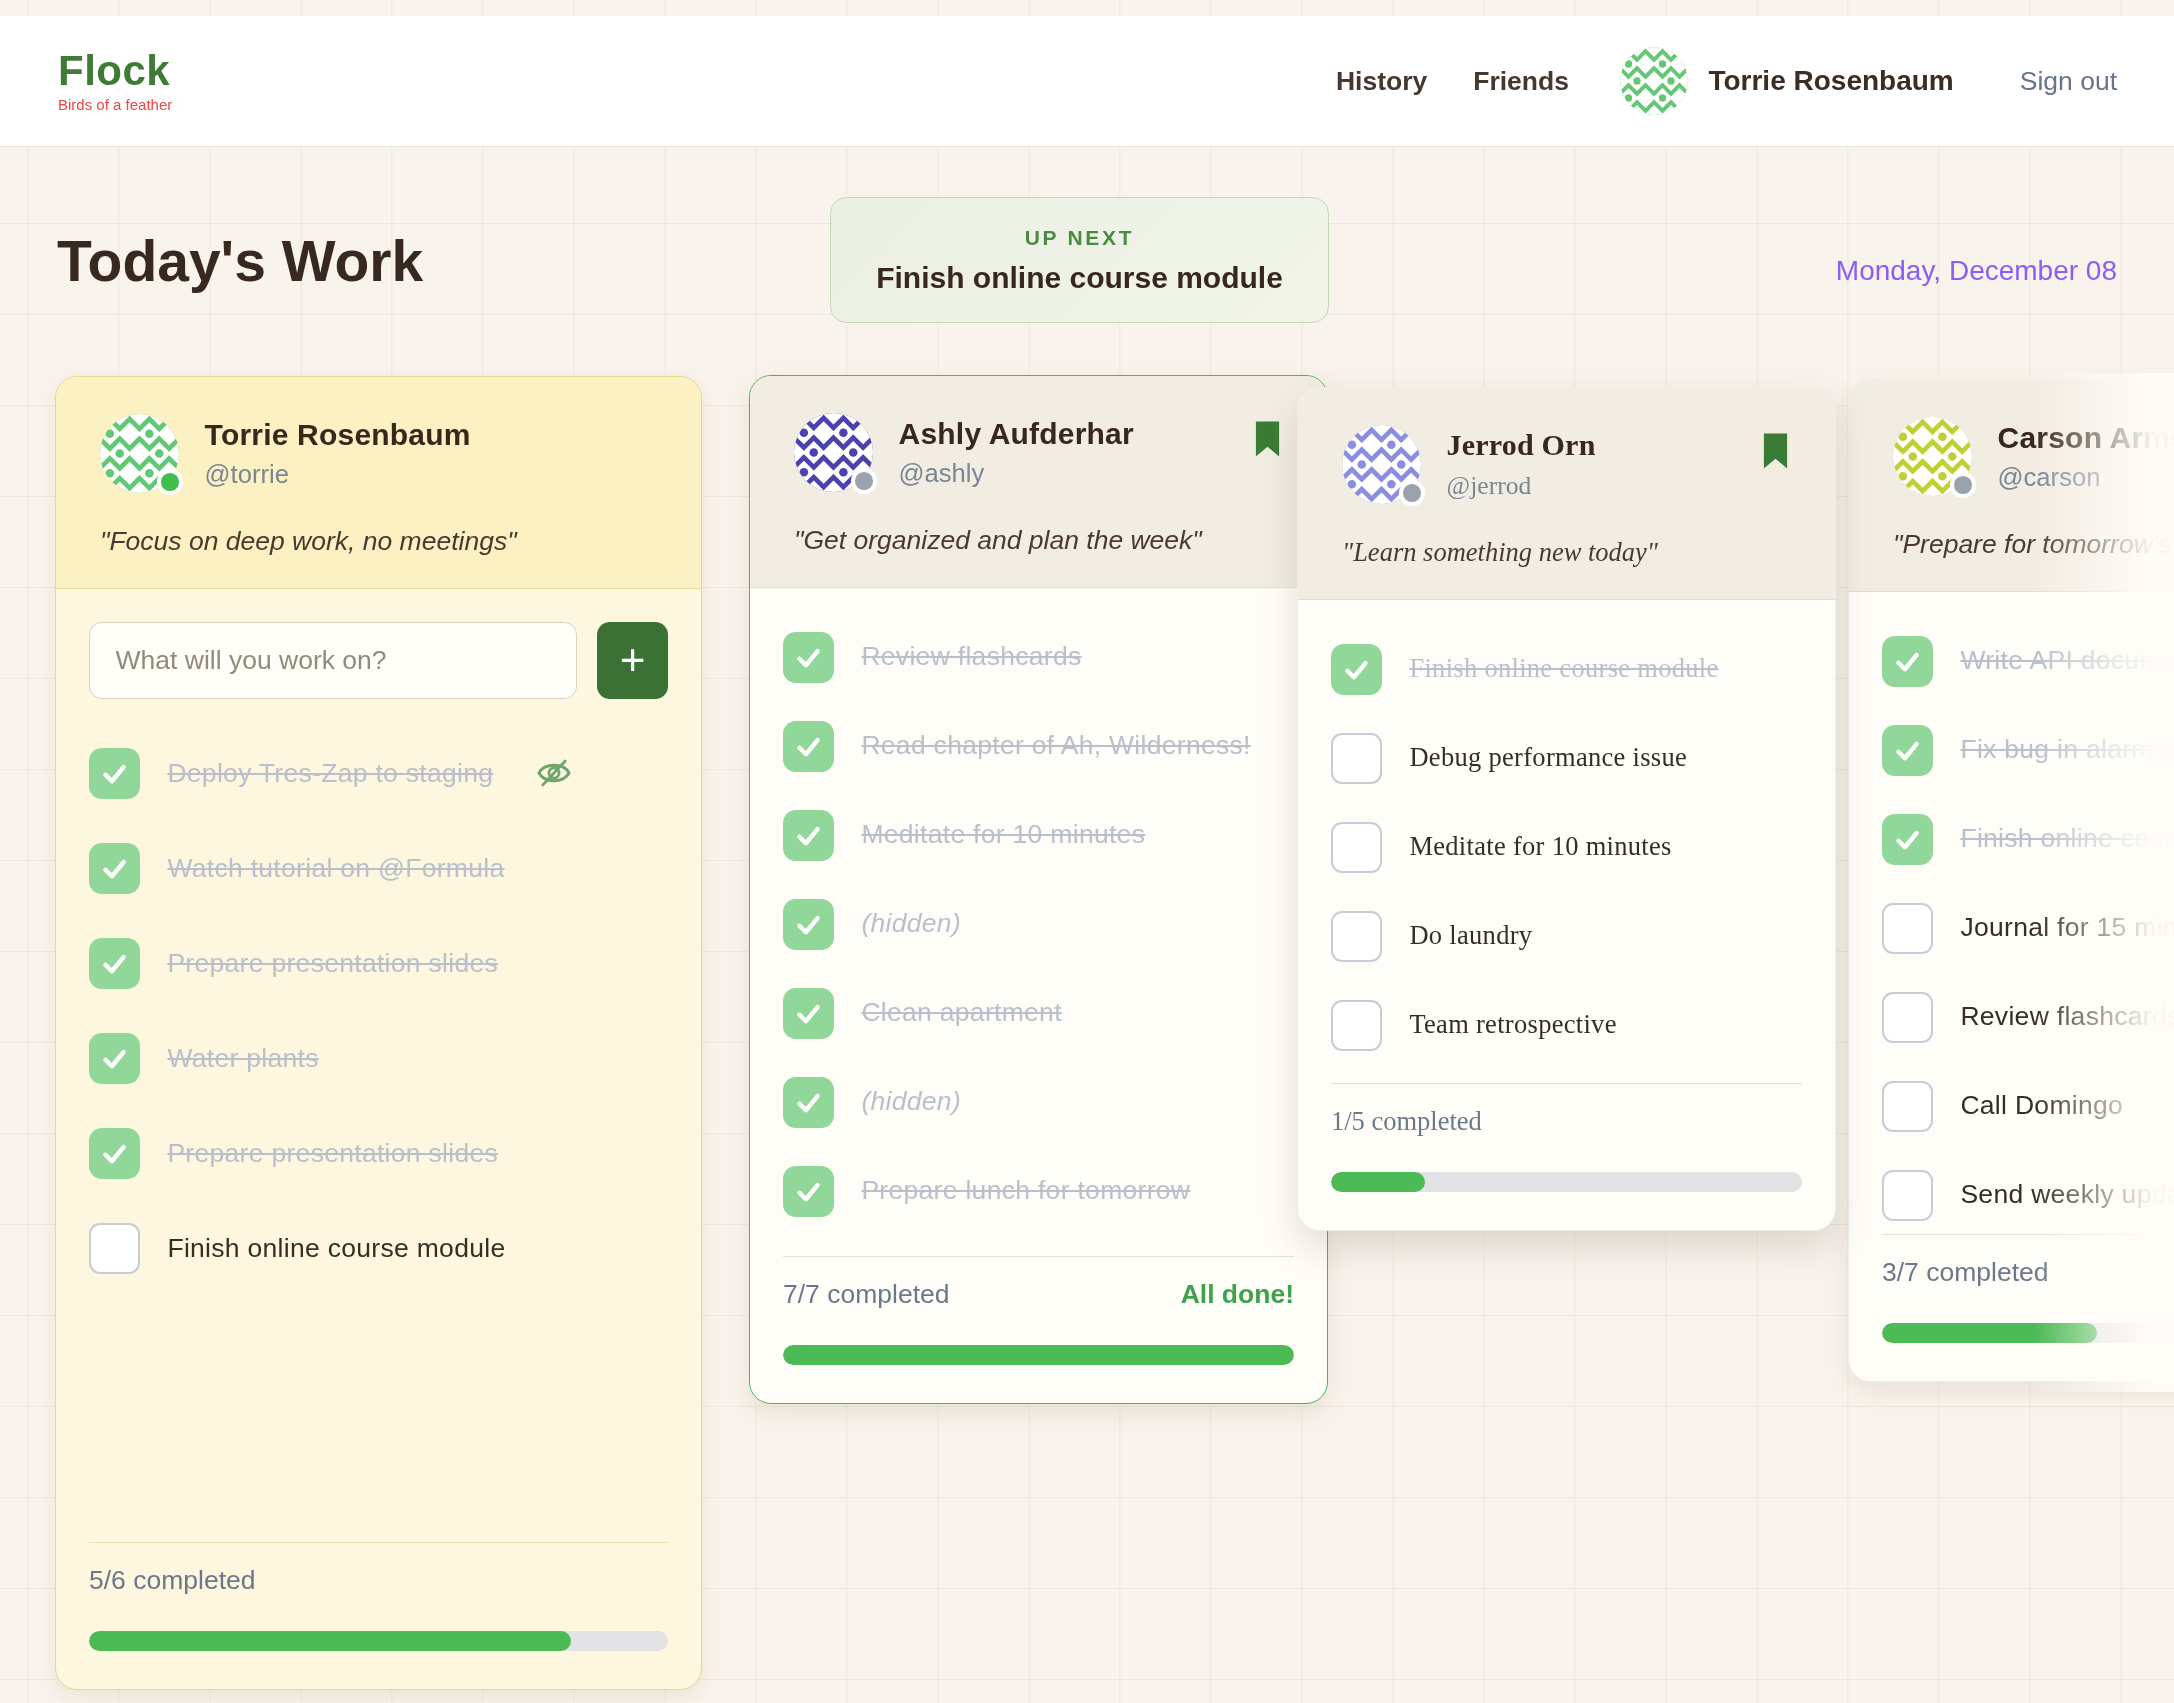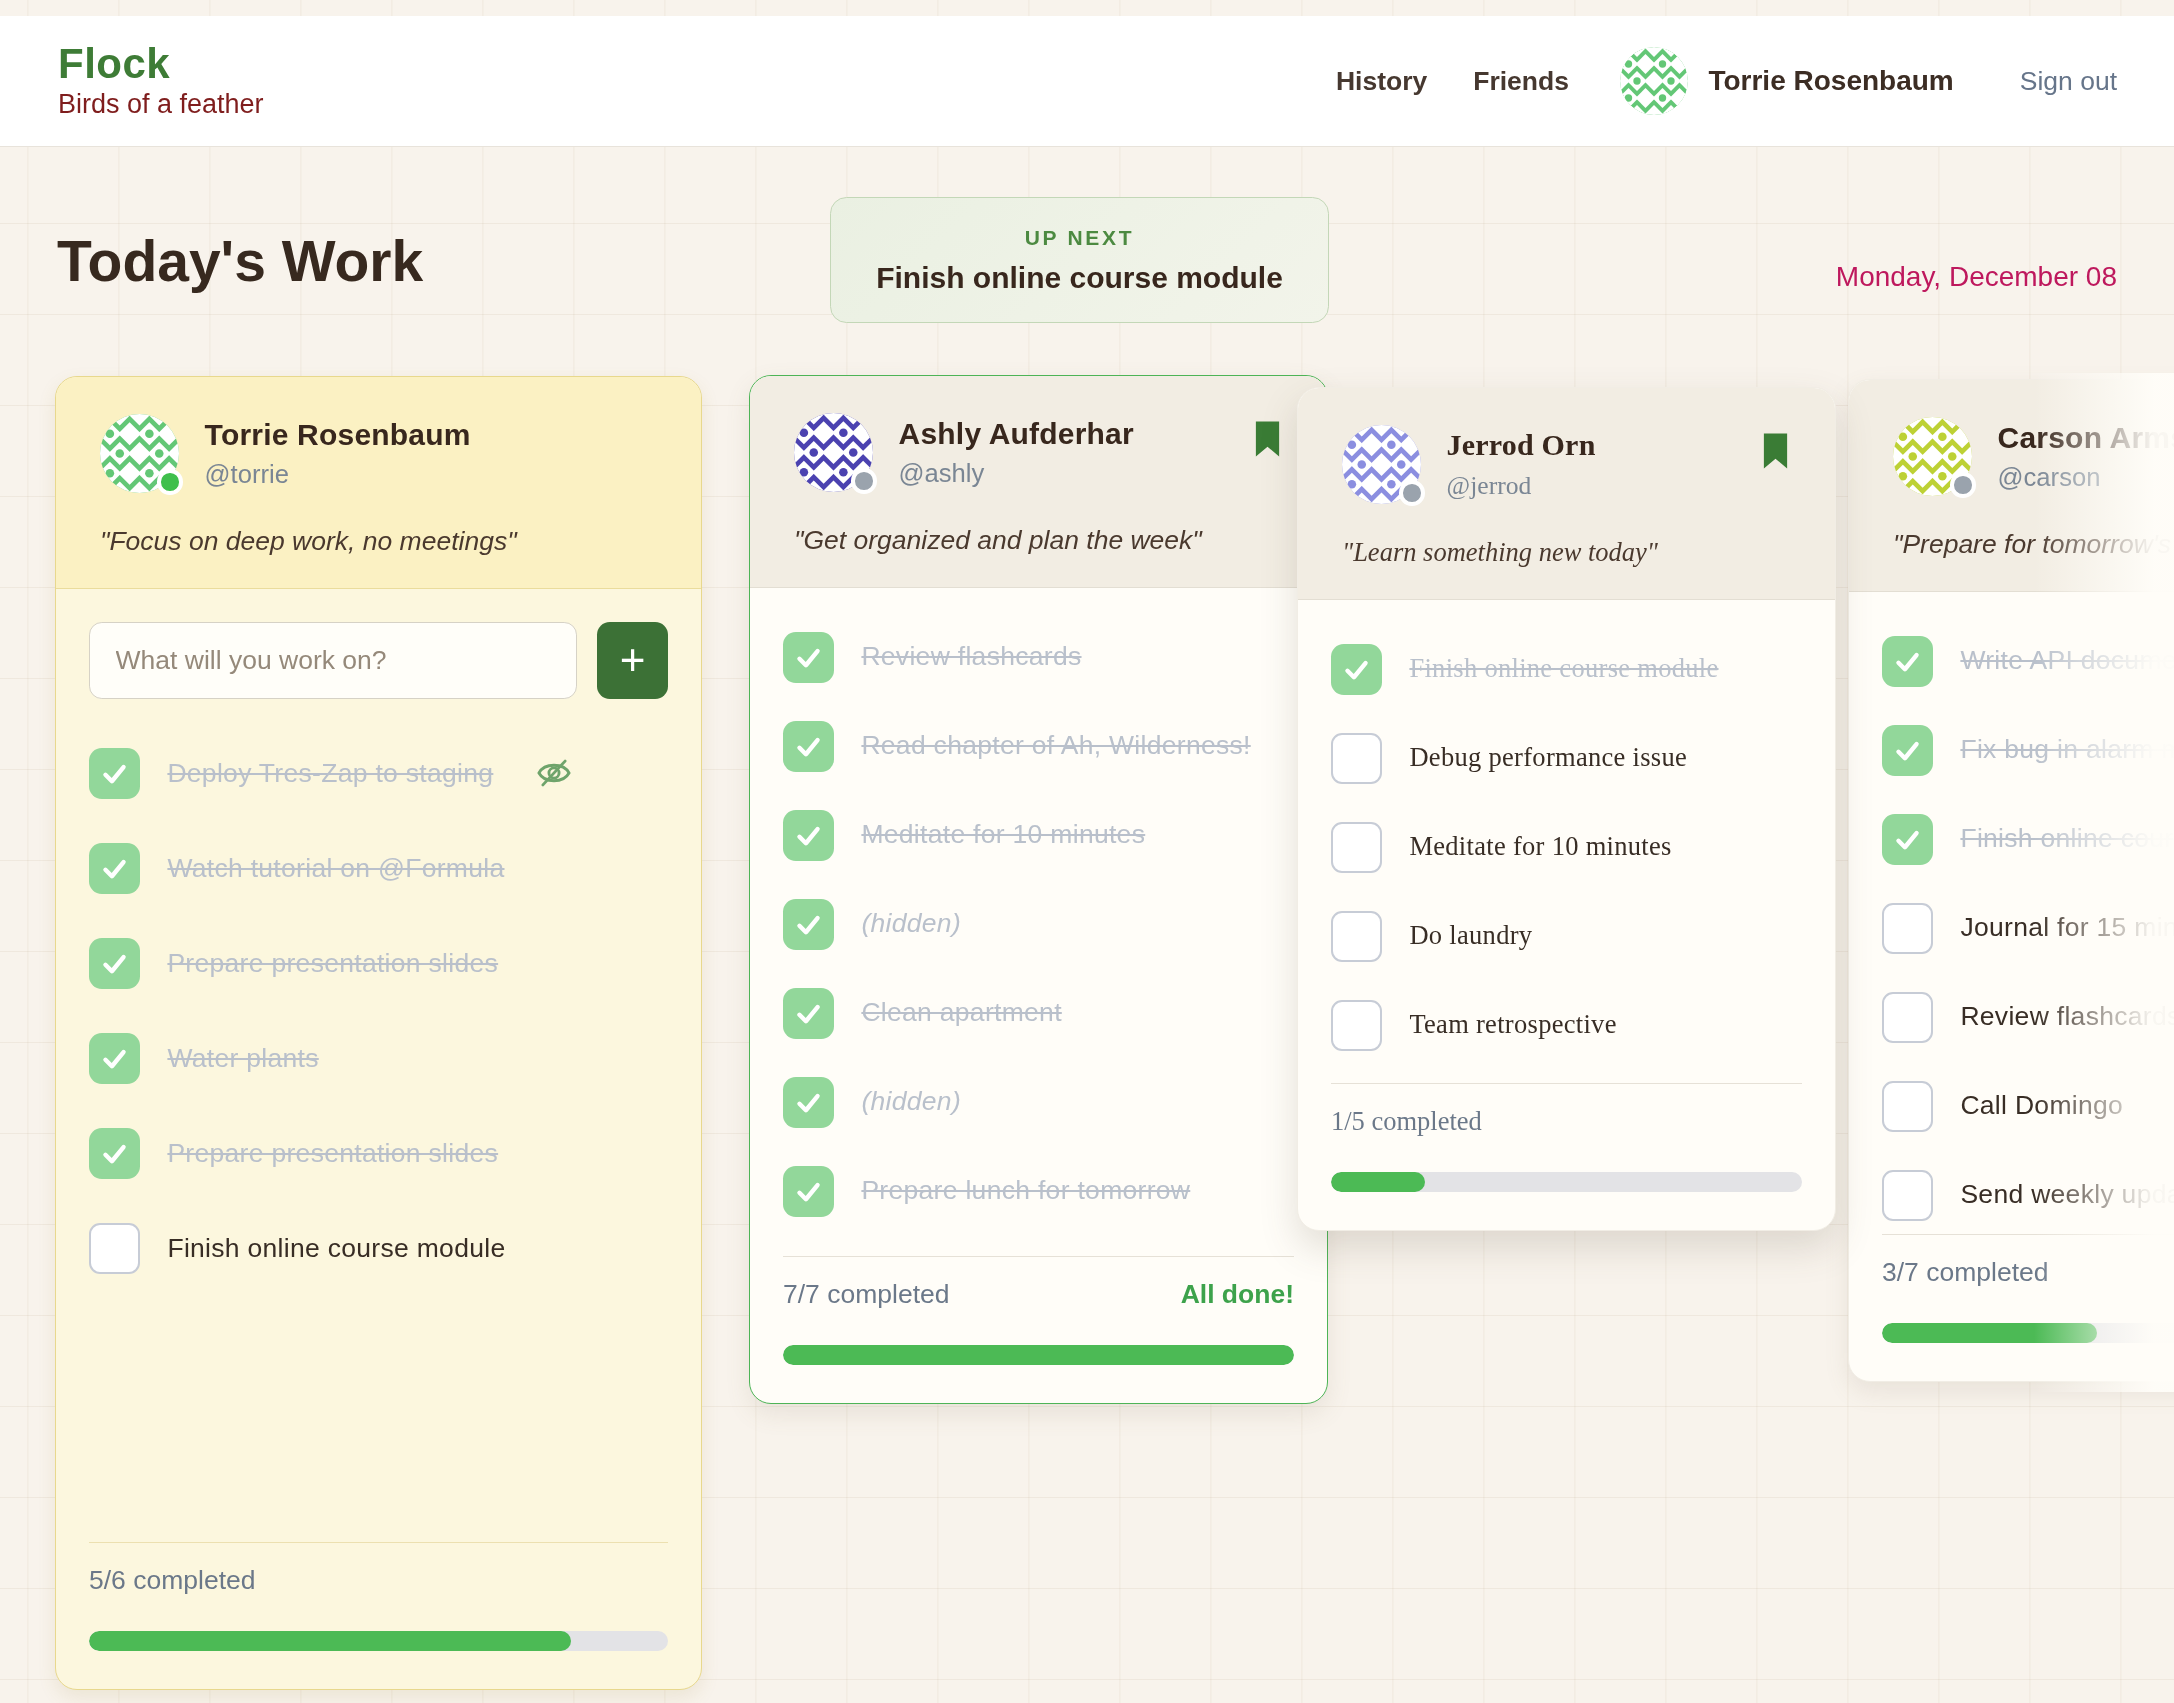--- a/index.html
+++ b/index.html
@@ -16,39 +16,39 @@
   }
 
   
   .topbar{
     position:absolute; top:16px; left:0; width:2175px; height:131px;
     background:#ffffff; border-bottom:0.9px solid #e8e3db;
     display:flex; align-items:center; padding:0 58px; z-index:60;
   }
   .logo-block{ display:flex; flex-direction:column; }
   .logo{ font-size:42px; font-weight:800; color:#3e7c36; letter-spacing:0.5px; line-height:1.05; }
-  .tagline{ font-size:27px; color:#7f1d1d; margin-top:2px; }
+  .tagline{ font-size:15px; color:#ef4444; margin-top:2px; }
   .nav{ margin-left:auto; display:flex; align-items:center; gap:46px; }
   .nav-link{ font-size:26.5px; font-weight:600; color:#463830; cursor:pointer; }
   .user-chip{ display:flex; align-items:center; gap:20px; margin-left:5.5px; }
   .user-chip .uname{ font-size:28px; font-weight:700; color:#3c2d24; }
   .signout{ font-size:26.5px; color:#66758a; margin-left:20px; cursor:pointer; }
   .avatar-sm{ width:68px; height:68px; border-radius:50%; overflow:hidden; flex:none; }
 
   
   .page-title{ position:absolute; left:57px; top:228px; font-size:57px; font-weight:800; color:#37291f; z-index:5; }
   .up-next{
     position:absolute; left:830px; top:197px; width:499px; height:126px;
     background:linear-gradient(135deg,#eaf0e2,#f2f4ea);
     border:1.8px solid #c3d7b7; border-radius:16.4px;
     display:flex; flex-direction:column; align-items:center; justify-content:center; gap:11px; z-index:5;
   }
   .up-next-label{ font-size:21px; font-weight:700; letter-spacing:2.7px; color:#4c8a41; }
   .up-next-task{ font-size:30px; font-weight:700; color:#38271d; }
-  .page-date{ position:absolute; right:58px; top:261px; font-size:28px; color:#be185d; z-index:5; }
+  .page-date{ position:absolute; right:58px; top:255px; font-size:28px; color:#8b5cf6; z-index:5; }
 
   
   .card{
     position:absolute; border-radius:22px; display:flex; flex-direction:column; overflow:hidden;
   }
   .card.self{
     background:#fcf7de; border:1.8px solid #e8d88d;
     box-shadow:0 7.3px 18.3px rgba(160,130,50,0.12);
   }
   .card.friend{

